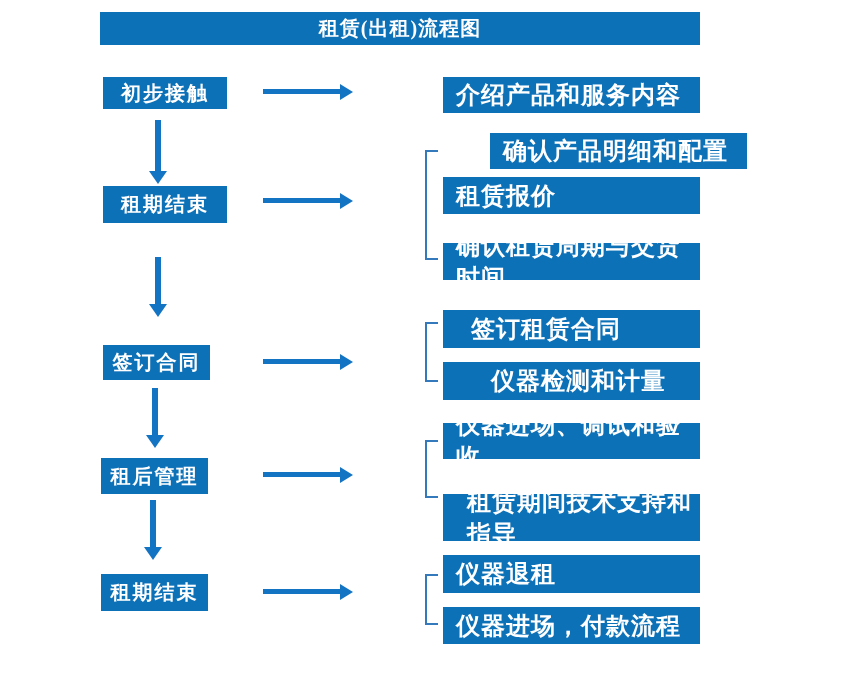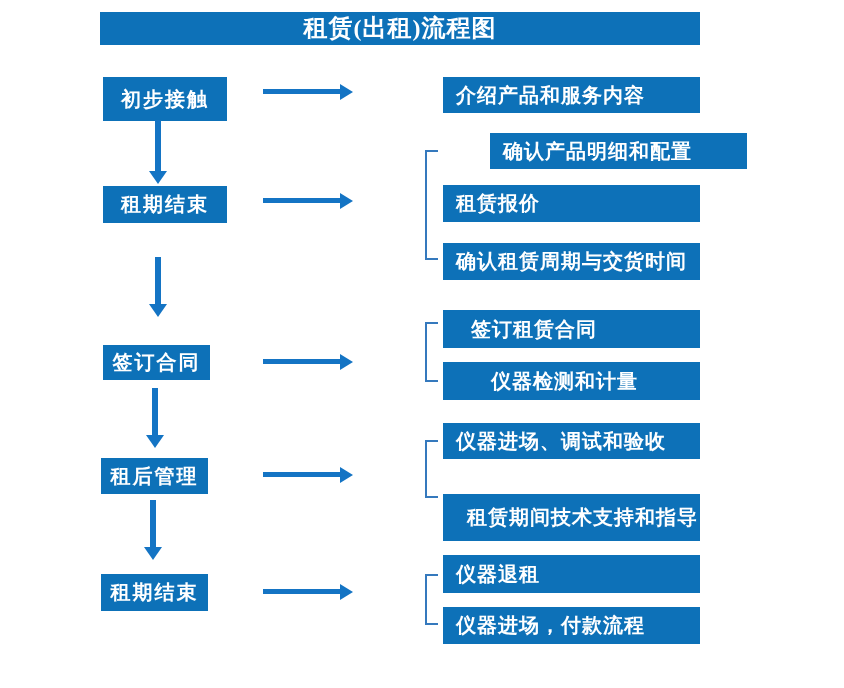--- a/index.html
+++ b/index.html
@@ -14,21 +14,21 @@
     height: 688px;
     background: #ffffff;
     overflow: hidden;
   }
   .titlebar {
     position: absolute;
     left: 100px; top: 12px;
     width: 600px; height: 33px;
     background: #0d71b8;
     color: #ffffff;
-    font-size: 24px;
+    font-size: 20px;
     font-weight: bold;
     text-align: center;
     line-height: 33px;
     letter-spacing: 1px;
   }
   .stepbox {
     position: absolute;
     background: #0d71b8;
     color: #ffffff;
     font-size: 20px;
@@ -39,21 +39,21 @@
     align-items: center;
     justify-content: center;
     box-sizing: border-box;
   }
   .detailbox {
     position: absolute;
     left: 443px;
     width: 257px;
     background: #0d71b8;
     color: #ffffff;
-    font-size: 20px;
+    font-size: 24px;
     font-weight: bold;
     letter-spacing: 1px;
     display: flex;
     align-items: center;
     box-sizing: border-box;
     padding-left: 13px;
   }
   
   .harrow {
     position: absolute;
@@ -104,21 +104,21 @@
     box-sizing: border-box;
   }
 </style>
 </head>
 <body>
 
 <div class="canvas">
 
   <div class="titlebar">租赁(出租)流程图</div>
 
-  <div class="stepbox" style="left:103px; top:77px;  width:124px; height:44px;">初步接触</div>
+  <div class="stepbox" style="left:103px; top:77px;  width:124px; height:32px;">初步接触</div>
   <div class="stepbox" style="left:103px; top:186px; width:124px; height:37px;">租期结束</div>
   <div class="stepbox" style="left:103px; top:345px; width:107px; height:35px;">签订合同</div>
   <div class="stepbox" style="left:101px; top:458px; width:107px; height:36px;">租后管理</div>
   <div class="stepbox" style="left:101px; top:574px; width:107px; height:37px;">租期结束</div>
 
   <div class="varrow" style="left:149px; top:120px; height:64px;">
     <div class="shaft" style="height:51px;"></div>
     <div class="head"></div>
   </div>
   <div class="varrow" style="left:149px; top:257px; height:60px;">
@@ -155,21 +155,21 @@
       <div class="head"></div>
   </div>
 
   <div class="bracket" style="top:150px; height:110px;"></div>
   <div class="bracket" style="top:322px; height:60px;"></div>
   <div class="bracket" style="top:440px; height:58px;"></div>
   <div class="bracket" style="top:574px; height:51px;"></div>
 
   <div class="detailbox" style="top:77px;  height:36px;">介绍产品和服务内容</div>
   <div class="detailbox" style="top:133px; height:36px;margin-left:47px;">确认产品明细和配置</div>
-  <div class="detailbox" style="top:185px; height:37px;">租赁报价</div>
+  <div class="detailbox" style="top:177px; height:37px;">租赁报价</div>
   <div class="detailbox" style="top:243px; height:37px;">确认租赁周期与交货时间</div>
   <div class="detailbox" style="top:310px; height:38px;padding-left:28px;">签订租赁合同</div>
   <div class="detailbox" style="top:362px; height:38px;padding-left:48px;">仪器检测和计量</div>
   <div class="detailbox" style="top:423px; height:36px;">仪器进场、调试和验收</div>
   <div class="detailbox" style="top:494px; height:47px;padding-left:24px;">租赁期间技术支持和指导</div>
   <div class="detailbox" style="top:555px; height:38px;">仪器退租</div>
   <div class="detailbox" style="top:607px; height:37px;">仪器进场，付款流程</div>
 
 </div>
 

